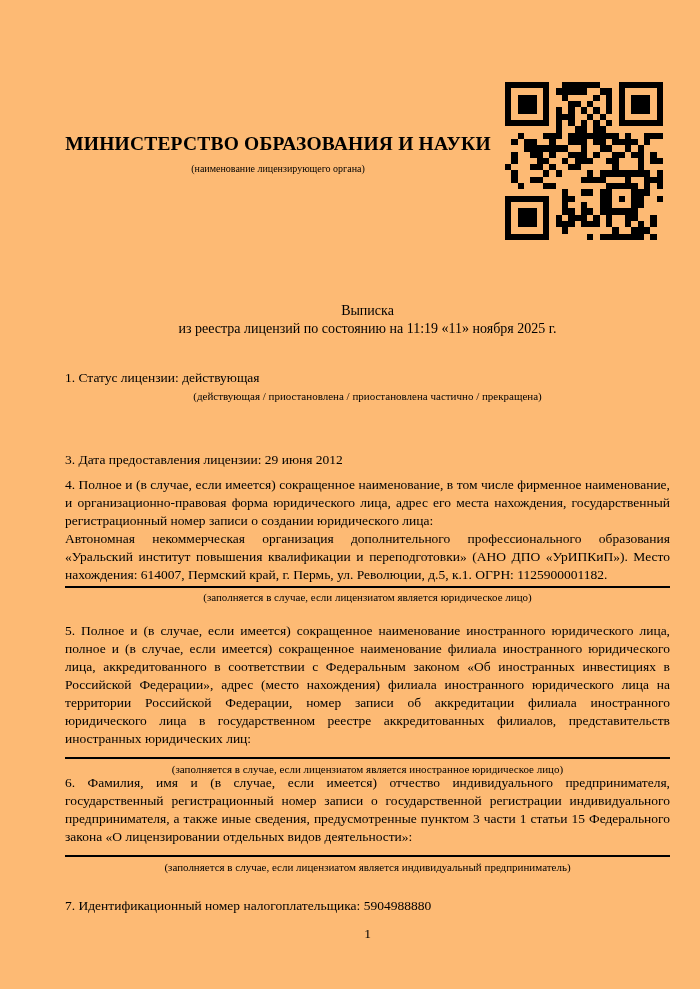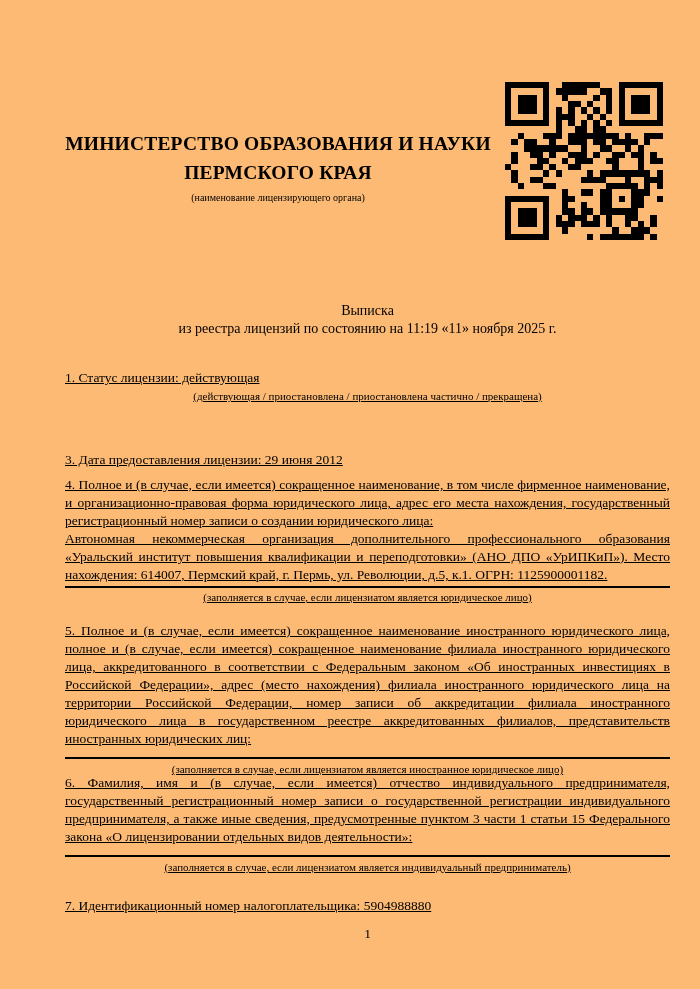--- a/index.html
+++ b/index.html
@@ -26,21 +26,21 @@
   .ministry-line {
     font-size:19.5px; font-weight:bold; line-height:29px;
     letter-spacing:0.2px;
   }
   .header-caption {
     font-size:10px; line-height:13px; margin-top:4px;
   }
   
   .abs { position:absolute; left:65px; width:605px; }
   .doc-title { top:302px; text-align:center; font-size:14px; line-height:18px; }
-  .body-text { font-size:13.5px; line-height:18px;text-decoration:underline; }
+  .body-text { font-size:13.5px; line-height:18px; }
   .just { text-align:justify; }
   .small-caption {
     font-size:11px; line-height:13px; text-align:center;
   }
   .fill-rule {
     border:none; border-top:2px solid #000;
     margin:0; height:0; width:100%;
   }
   .item-status   { top:369px; }
   .item-status .small-caption { margin-top:3px; }
@@ -376,21 +376,20 @@
         <rect x="18" y="24" width="1" height="1"></rect>
         <rect x="19" y="24" width="1" height="1"></rect>
         <rect x="20" y="24" width="1" height="1"></rect>
         <rect x="21" y="24" width="1" height="1"></rect>
         <rect x="23" y="24" width="1" height="1"></rect>
       </svg>
     </div>
 
   <div class="header-block">
     <div class="ministry-line">МИНИСТЕРСТВО ОБРАЗОВАНИЯ И НАУКИ</div>
-    <div class="ministry-line">ПЕРМСКОГО КРАЯ</div>
     <div class="header-caption">(наименование лицензирующего органа)</div>
   </div>
 
   <div class="abs doc-title">
     <div>Выписка</div>
     <div>из реестра лицензий по состоянию на 11:19 «11» ноября 2025 г.</div>
   </div>
 
   <div class="abs body-text item-status">
     <div>1. Статус лицензии: действующая</div>

